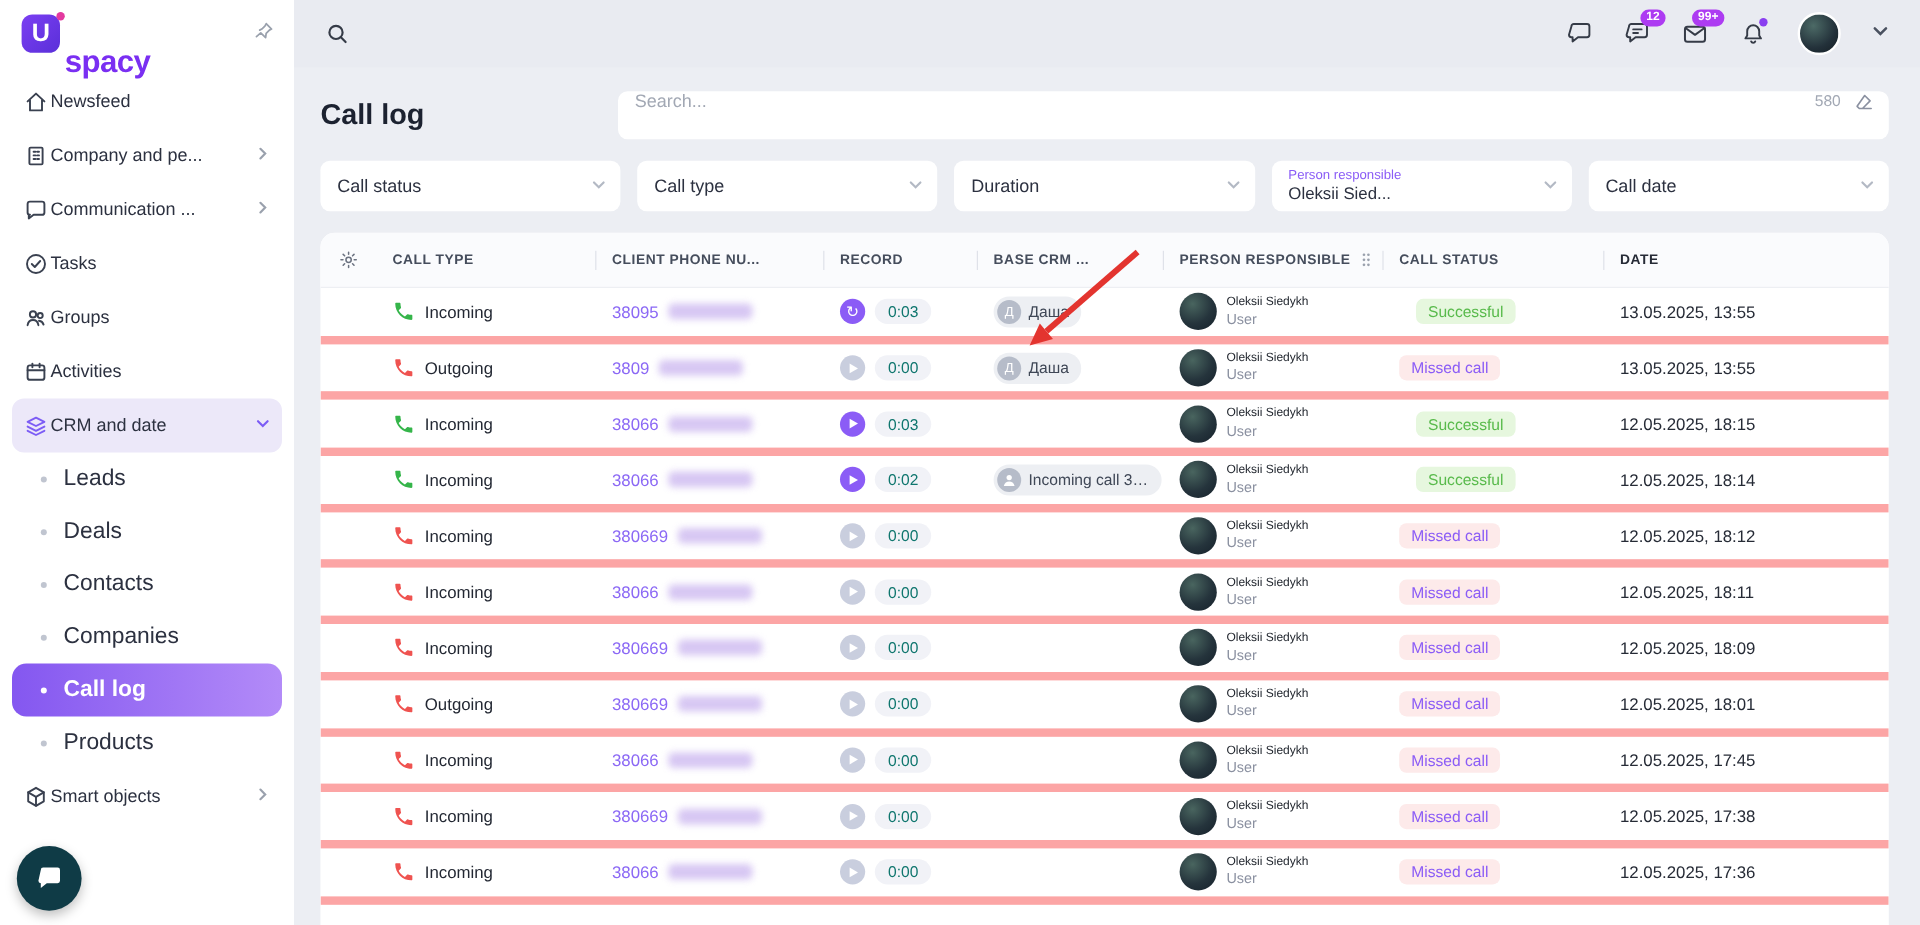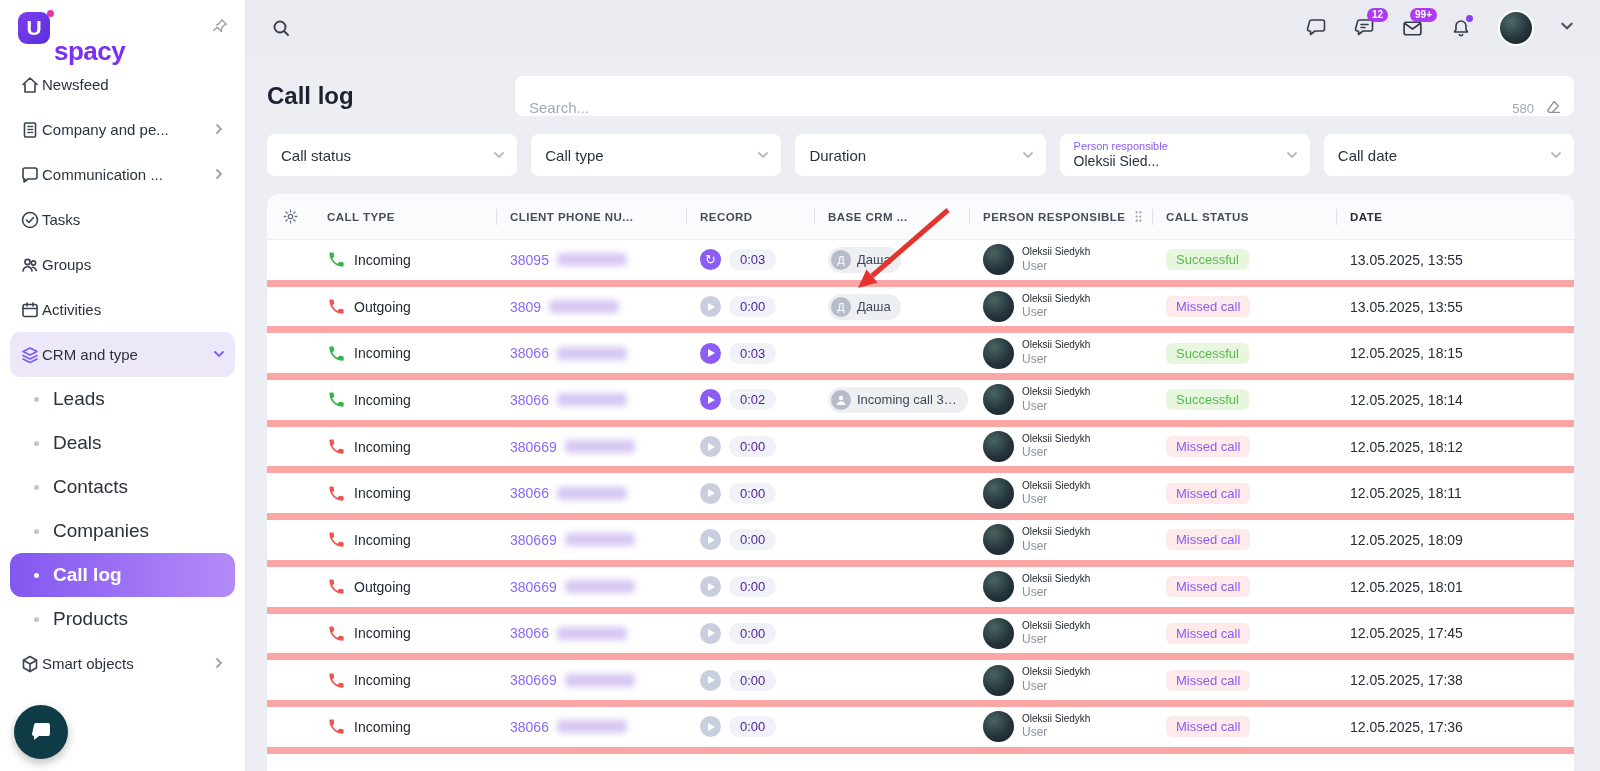--- a/index.html
+++ b/index.html
@@ -33,21 +33,21 @@
   .topbar .right { margin-left:auto; display:flex; align-items:center; gap:26px; }
   .icon-wrap { position:relative; display:flex; color:#353b47; cursor:pointer; }
   .badge { position:absolute; top:-9px; right:-13px; background:#ad3bf2; color:#fff; font-size:10px; font-weight:700; padding:2px 5px; border-radius:9px; line-height:1; }
   .bell-dot { position:absolute; top:-2px; right:-1px; width:7px; height:7px; border-radius:50%; background:#8a3ff0; }
   .avatar-top { width:36px; height:36px; border-radius:50%; background:radial-gradient(circle at 35% 30%, #4c6a66 0%, #23313a 60%, #141d22 100%); border:2px solid #fff; cursor:pointer; }
   .chev-down { color:#4a5160; }
 
   .content { flex:1; padding:20px 26px 0 22px; display:flex; flex-direction:column; min-height:0; }
   .content-header { display:flex; align-items:center; margin-bottom:18px; }
   .page-title { font-size:24px; font-weight:700; color:#1c2230; width:248px; flex-shrink:0; }
-  .search-box { flex:1; height:40px; background:#fff; border-radius:8px; display:flex; align-items:flex-end; padding:0 12px 0 14px; gap:10px; }
+  .search-box { flex:1; height:40px; background:#fff; border-radius:8px; display:flex; align-items:flex-start; padding:0 12px 0 14px; gap:10px; }
   .search-box input { flex:1; border:none; outline:none; font-size:15px; color:#333; background:transparent; font-family:"Liberation Sans", sans-serif; }
   .search-box input::placeholder { color:#a2a8b4; }
   .search-count { color:#a2a8b4; font-size:13px; }
   .eraser { color:#8a90a0; display:flex; cursor:pointer; }
 
   .filters { display:flex; gap:14px; margin-bottom:18px; }
   .filter { flex:1; height:42px; background:#fff; border-radius:8px; display:flex; align-items:center; justify-content:space-between; padding:0 12px 0 14px; font-size:15px; color:#2c3140; cursor:pointer; }
   .filter .chev { color:#b3b9c4; }
   .filter.active-filter { flex-direction:row; }
   .filter .pr-stack { display:flex; flex-direction:column; justify-content:center; line-height:1.2; overflow:hidden; }
@@ -77,32 +77,32 @@
   .call-svg { width:19px; height:19px; }
   .icon-incoming-green .call-svg { fill:#35b54a; }
   .icon-incoming-red .call-svg, .icon-outgoing-red .call-svg { fill:#ef5350; }
   .phone-link { color:#8b68f5; text-decoration:none; cursor:pointer; }
   .phone-blur { display:inline-block; width:70px; height:13px; border-radius:4px; background:#cdb9f0; filter:blur(3px); opacity:.8; }
   .play { width:21px; height:21px; border-radius:50%; display:flex; align-items:center; justify-content:center; background:#c9cede; flex-shrink:0; cursor:pointer; }
   .rec-active .play, .rec-replay .play { background:#8b5cf6; }
   .play .tri { width:0; height:0; border-left:7px solid #fff; border-top:4.5px solid transparent; border-bottom:4.5px solid transparent; margin-left:2px; }
   .play .replay-glyph { display:none; color:#fff; font-size:13px; line-height:1; }
   .rec-replay .play .replay-glyph { display:block; }
-  .time-pill { background:#f1f2f7; border-radius:12px; padding:3px 11px; color:#4c1d95; font-size:13px; }
+  .time-pill { background:#f1f2f7; border-radius:12px; padding:3px 11px; color:#0f766e; font-size:13px; }
   .chip { background:#edeff3; border-radius:14px; padding:3px 10px 3px 3px; display:flex; align-items:center; gap:6px; font-size:13px; color:#3f4756; max-width:140px; cursor:pointer; }
   .chip-av { width:20px; height:20px; border-radius:50%; background:#b6bcc9; color:#fff; display:flex; align-items:center; justify-content:center; font-size:11px; flex-shrink:0; }
   .chip-person-svg { display:none; }
   .chip-person .chip-person-svg { display:block; }
   .chip-text { white-space:nowrap; overflow:hidden; text-overflow:ellipsis; }
   .avatar-row { width:31px; height:31px; border-radius:50%; background:radial-gradient(circle at 35% 30%, #49655f 0%, #25343c 55%, #15202a 100%); flex-shrink:0; }
   .pcol { display:flex; flex-direction:column; line-height:1.25; overflow:hidden; }
   .pname { font-size:10px; color:#22272f; white-space:nowrap; }
   .prole { font-size:12px; color:#8a90a0; }
   .status-chip { padding:3px 10px; border-radius:6px; font-size:13px; white-space:nowrap; }
-  .st-success .status-chip { background:#e6f7de; color:#58ba4b; }
+  .st-success .status-chip { background:#e6f7de; color:#58ba4b;margin-left:14px; }
   .st-missed .status-chip { background:#fdeaea; color:#8b5cf6; }
   .c-date { color:#262b36; }
 
   .arrow-overlay { position:absolute; left:0; top:0; width:1600px; height:771px; pointer-events:none; z-index:50; }
 </style>
 </head>
 <body>
 
 <div class="app">
 
@@ -164,21 +164,21 @@
             <rect x="3" y="4.5" width="14" height="12" rx="2"></rect>
             <path d="M3 8.5h14M7 3v3M13 3v3"></path>
           </svg>
         <span>Activities</span>
       </div>
       <div class="nav-item parent-active">
         <svg width="20" height="20" viewBox="0 0 20 20" fill="none" stroke="#7c5cf5" stroke-width="1.6" stroke-linecap="round" stroke-linejoin="round">
             <path d="M10 3l7 3.5-7 3.5-7-3.5z"></path>
             <path d="M3 10.5L10 14l7-3.5M3 14L10 17.5 17 14"></path>
           </svg>
-        <span>CRM and type</span>
+        <span>CRM and date</span>
         <span class="chev"><svg width="12" height="12" viewBox="0 0 12 12" fill="none" stroke="currentColor" stroke-width="1.8" stroke-linecap="round">
               <path d="M2 4l4 4 4-4"></path>
             </svg></span>
       </div>
       <div class="sub-item">
           <span class="bullet"></span>
           <span>Leads</span>
         </div>
       <div class="sub-item">
           <span class="bullet"></span>

